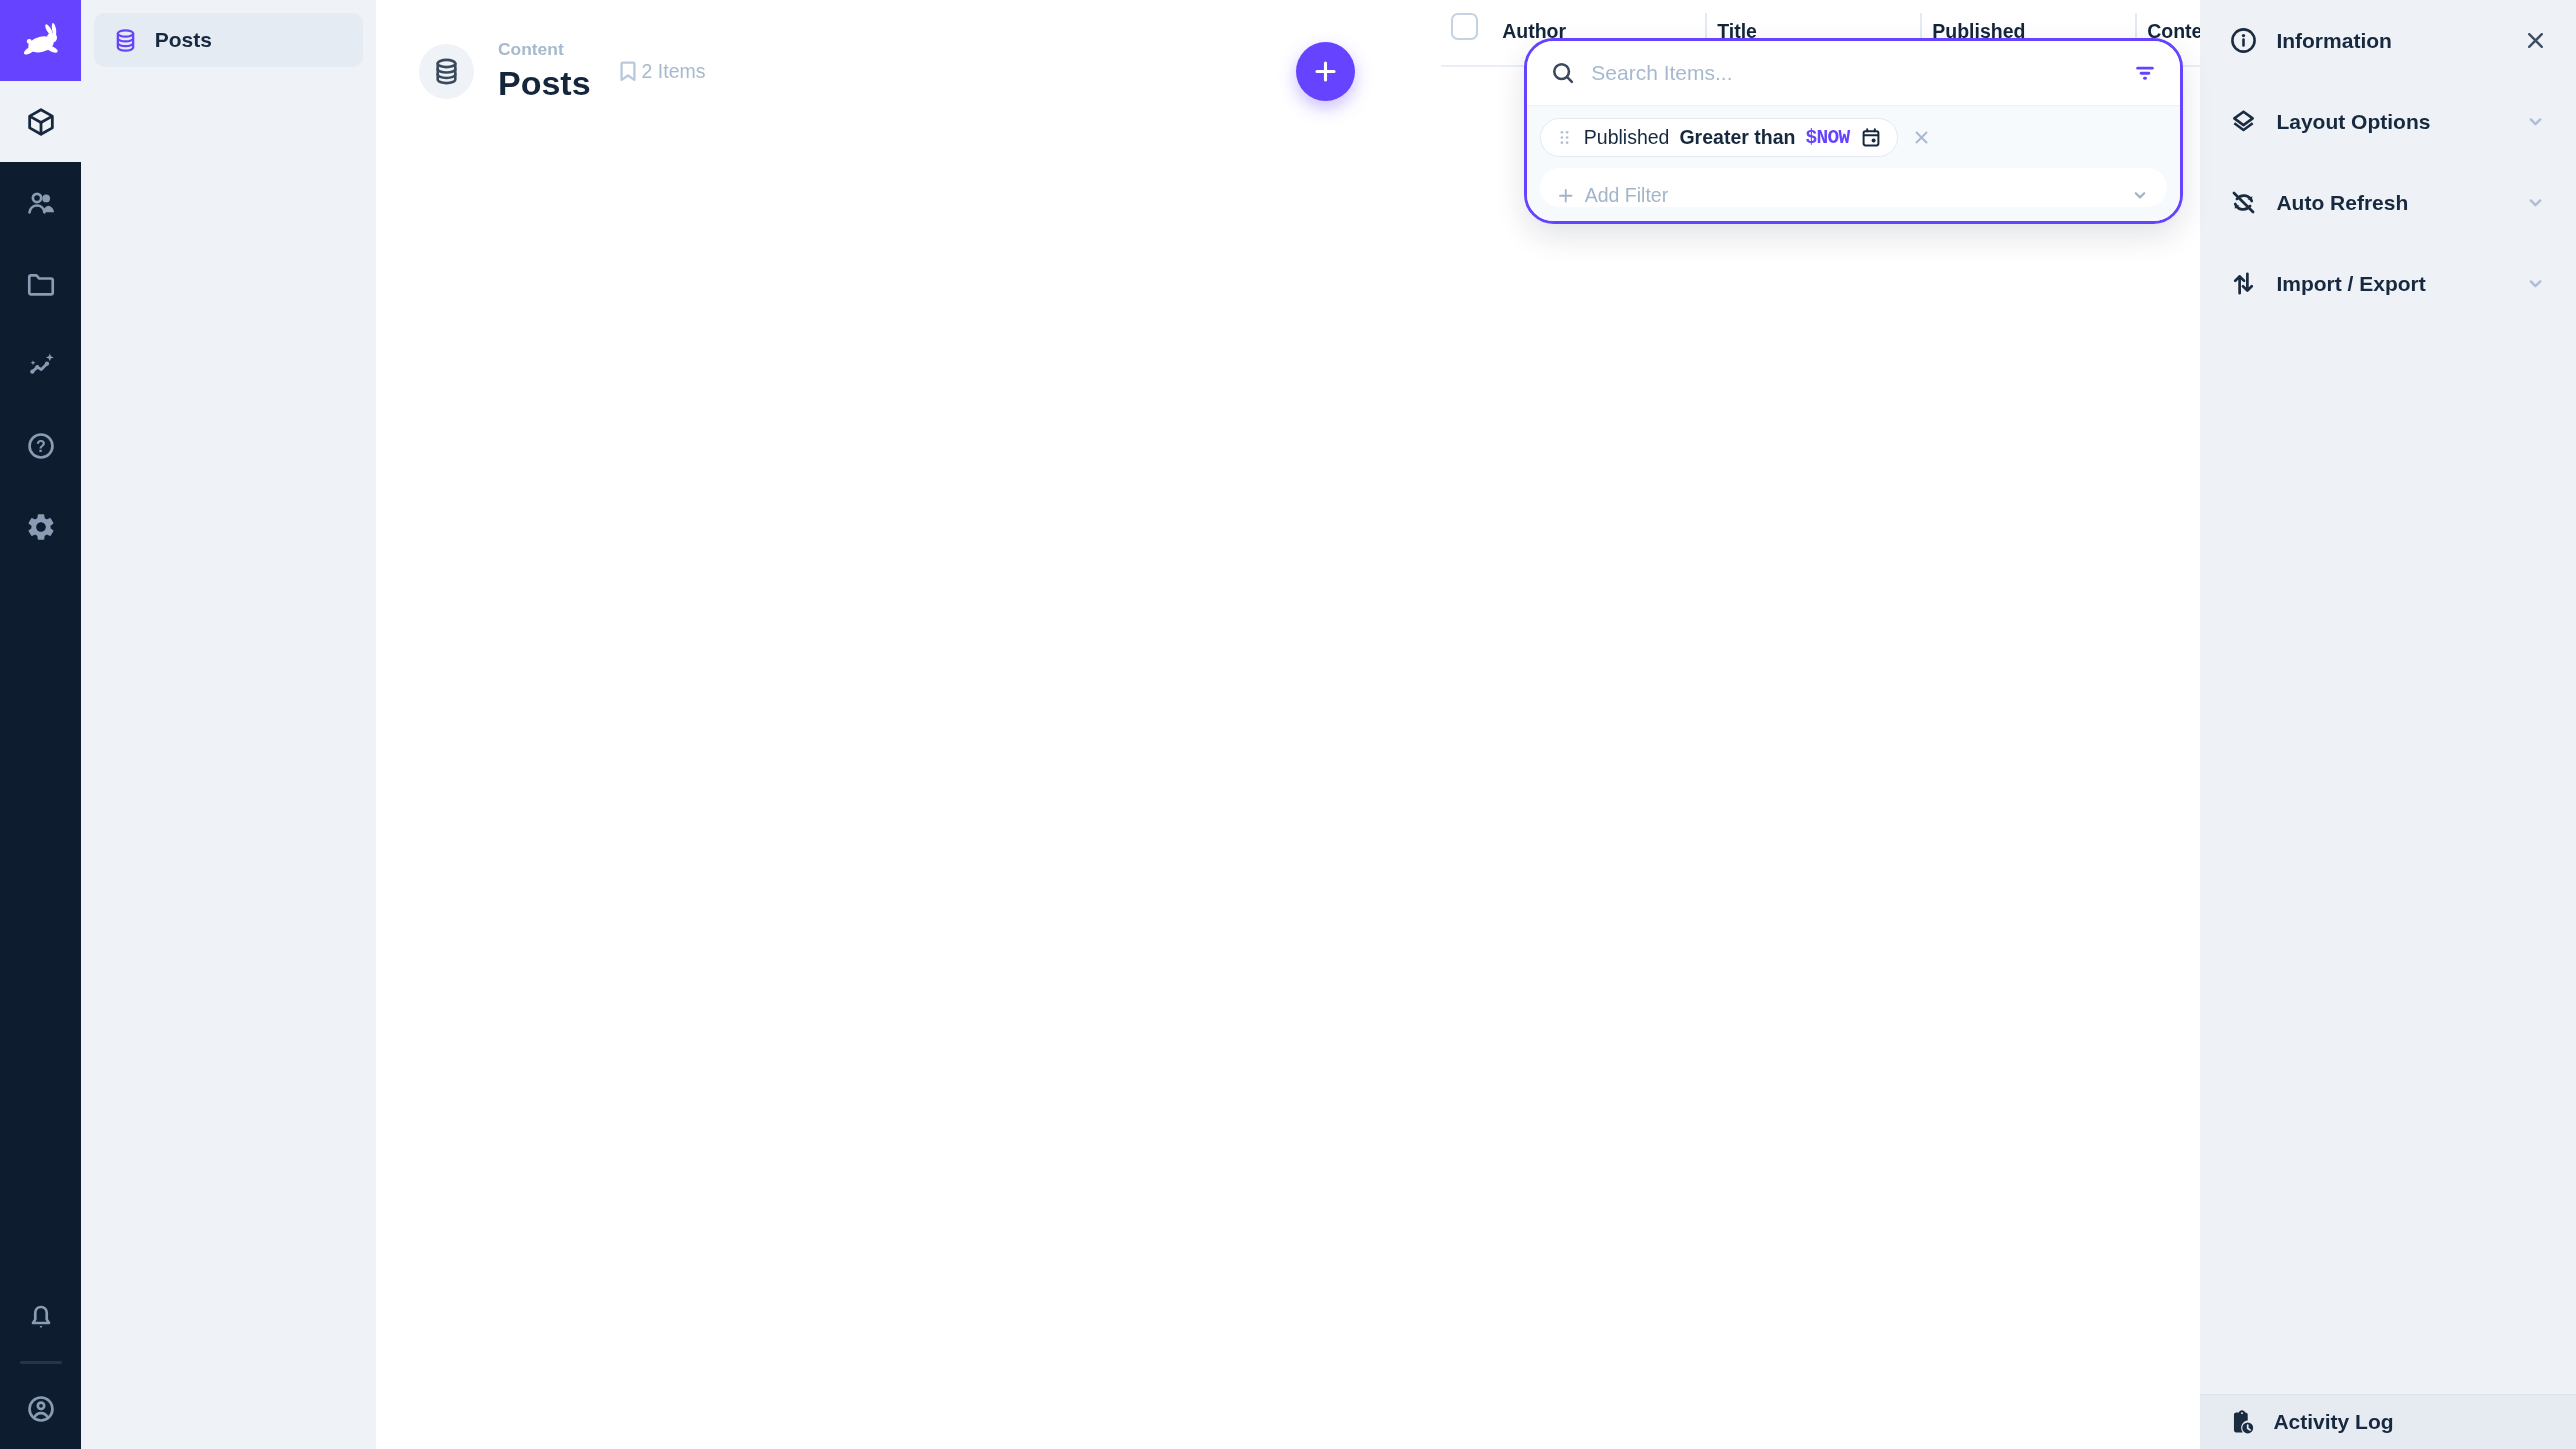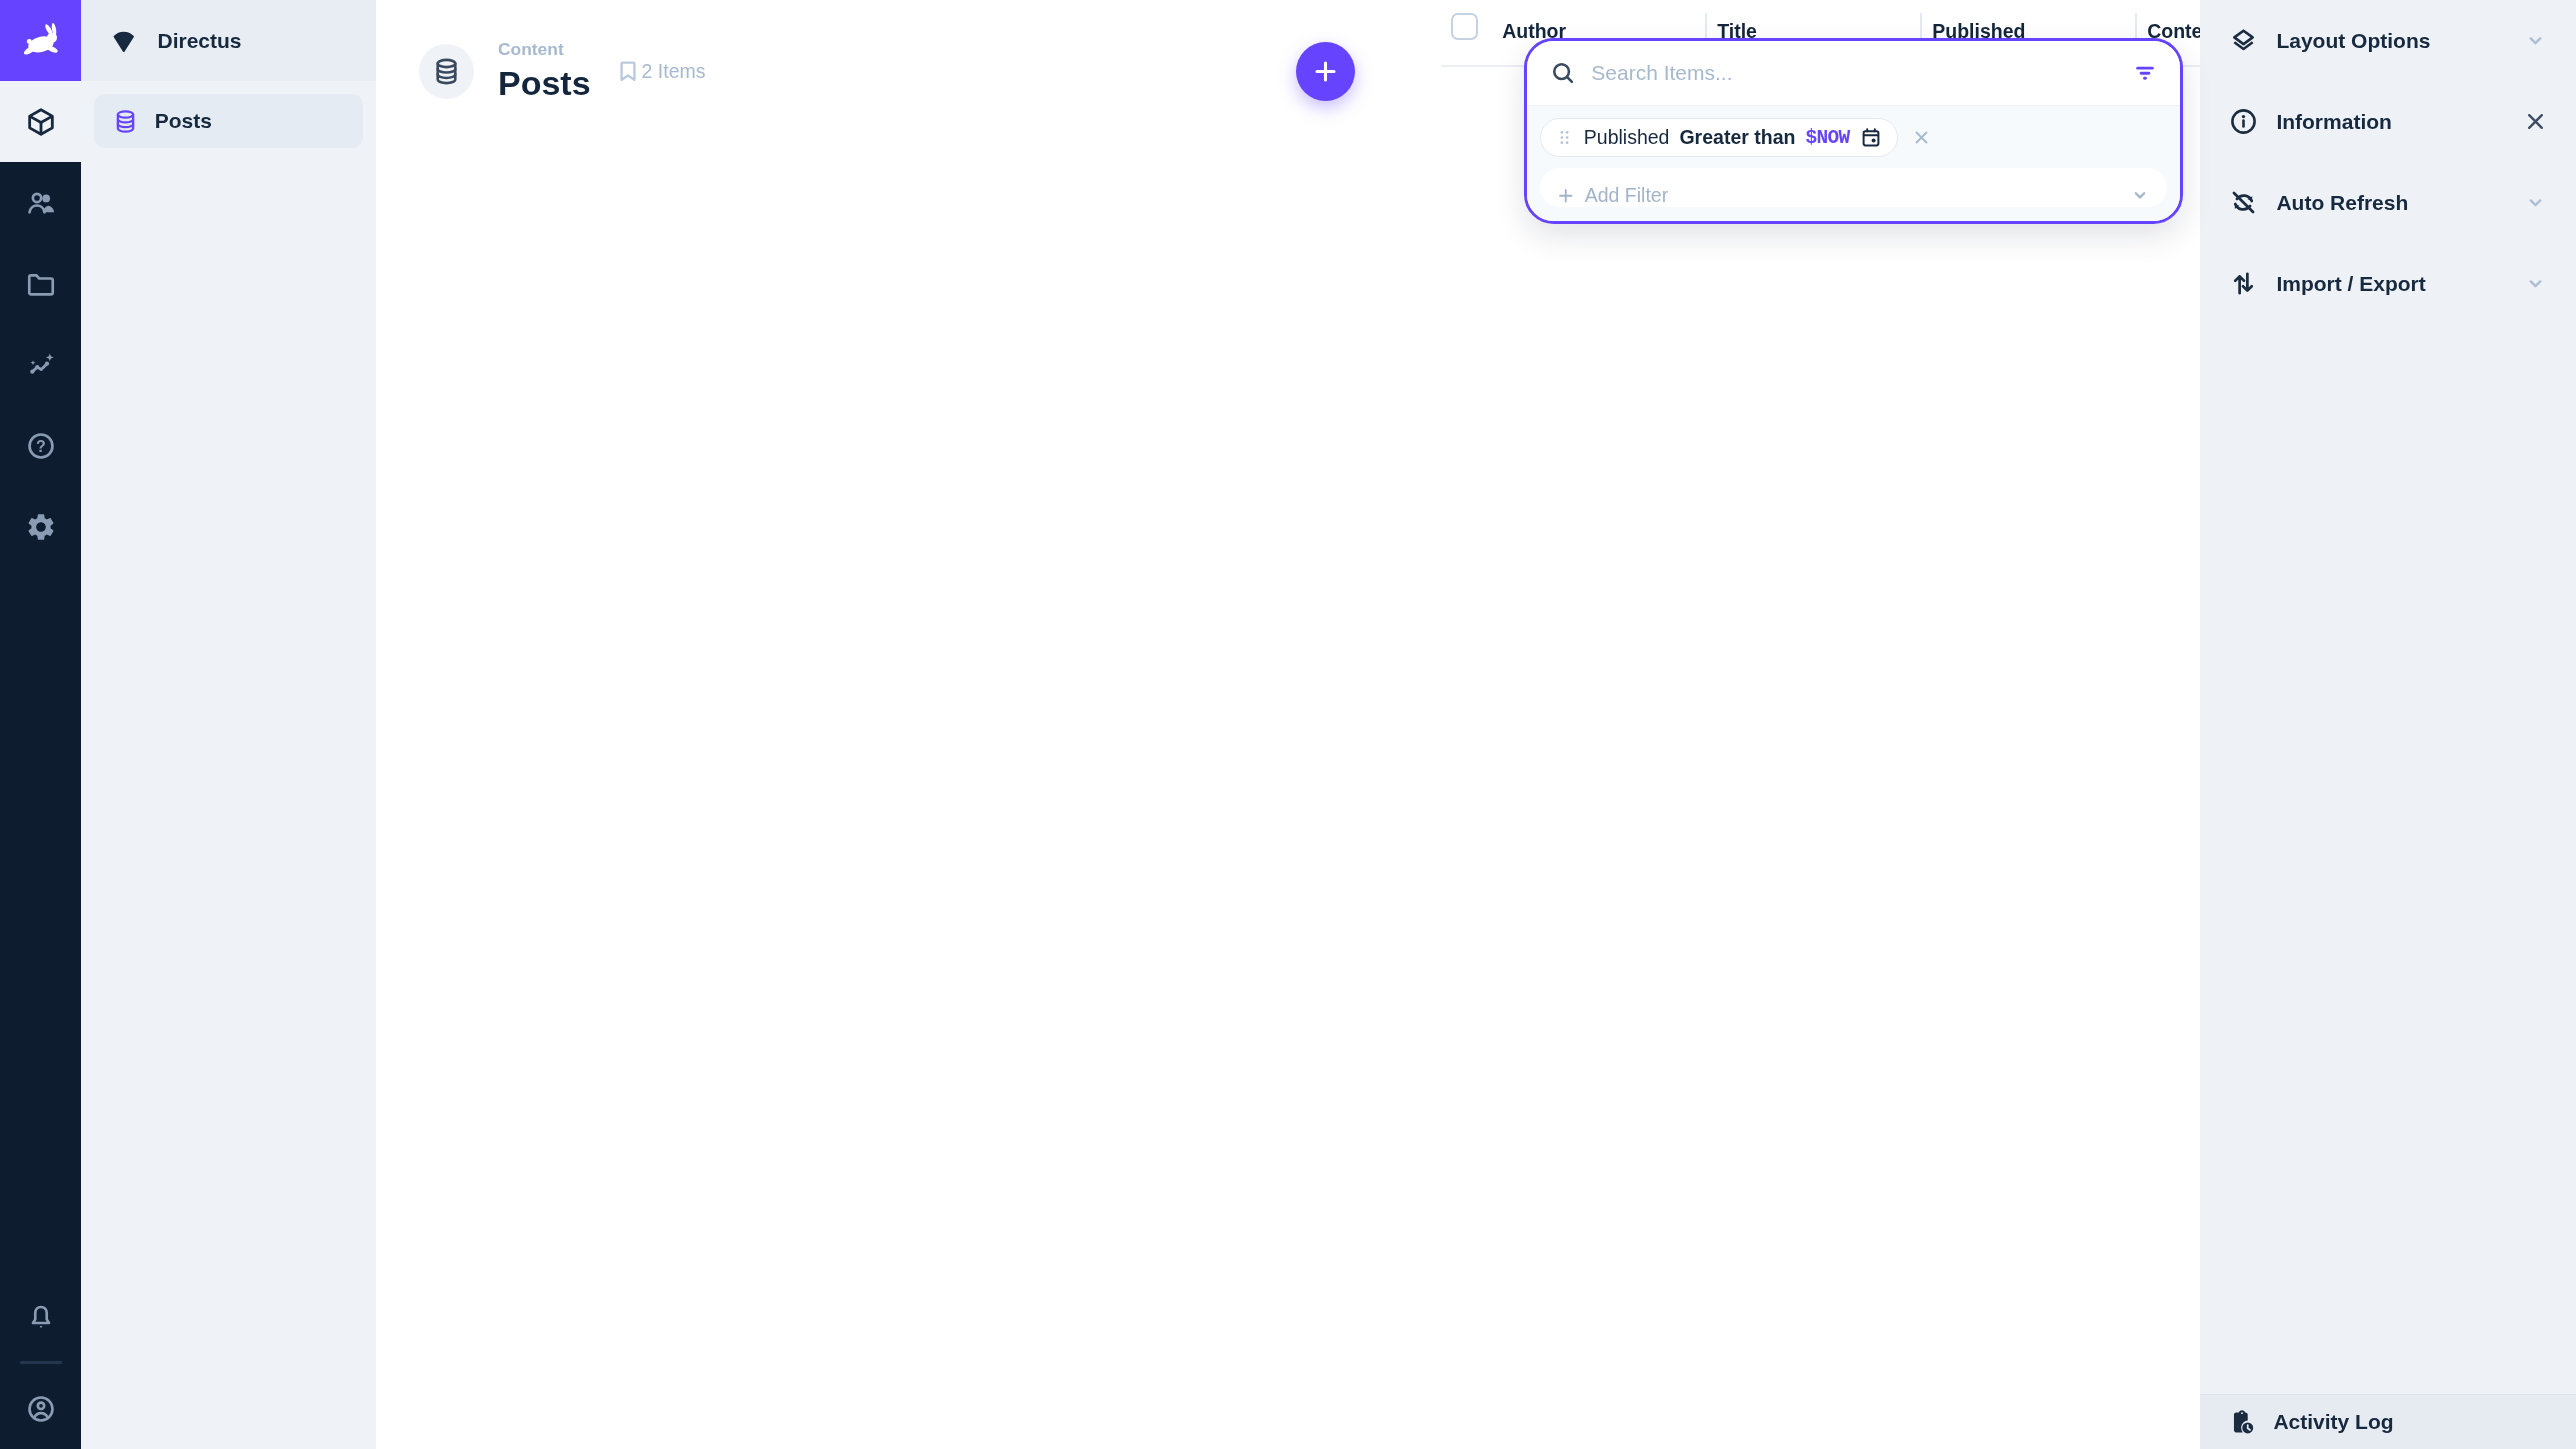--- a/index.html
+++ b/index.html
@@ -196,28 +196,20 @@
       <svg viewBox="0 0 24 24" fill="none" stroke="currentColor" stroke-width="2" stroke-linecap="round">
         <circle cx="12" cy="12" r="8.6"></circle>
         <circle cx="12" cy="9.6" r="2.4"></circle>
         <path d="M6.9 18.4c1.1-2.1 2.9-3.3 5.1-3.3s4 1.2 5.1 3.3"></path>
       </svg>
     </span>
   </button>
 </aside>
 
 <nav class="nav">
-  <div class="project">
-    <span>
-      <svg viewBox="0 0 24 24" fill="#16293E" stroke="#16293E" stroke-width="1.4" stroke-linejoin="round">
-        <path d="M12 20.5 4.4 8.6a10.4 10.4 0 0 1 15.2 0Z"></path>
-      </svg>
-    </span>
-    <span class="project-name">Directus</span>
-  </div>
   <div class="nav-items">
     <div class="nav-item active">
       <span>
         <svg viewBox="0 0 24 24" fill="none" stroke="#6644FF" stroke-width="2" stroke-linecap="round">
           <ellipse cx="12" cy="5.8" rx="6.8" ry="2.8"></ellipse>
           <path d="M5.2 5.8v12.4c0 1.55 3.05 2.8 6.8 2.8s6.8-1.25 6.8-2.8V5.8"></path>
           <path d="M5.2 10c0 1.55 3.05 2.8 6.8 2.8s6.8-1.25 6.8-2.8"></path>
           <path d="M5.2 14.2c0 1.55 3.05 2.8 6.8 2.8s6.8-1.25 6.8-2.8"></path>
         </svg>
       </span>
@@ -338,45 +330,45 @@
         <svg viewBox="0 0 24 24" fill="none" stroke="currentColor" stroke-width="2.2" stroke-linecap="round" stroke-linejoin="round">
           <path d="M7.8 10.2 12 14.4l4.2-4.2"></path>
         </svg>
       </span>
     </div>
   </div>
 </div>
 
 <aside class="sidebar">
   <div class="sb-row">
-    <svg class="lead" viewBox="0 0 24 24" fill="none" stroke="currentColor" stroke-width="2" stroke-linejoin="round">
-      <path d="M12 4.4 4.9 9.6 12 14.8l7.1-5.2Z"></path>
-      <path d="M4.9 13.4 12 18.6l7.1-5.2"></path>
-    </svg>
-    <span class="sb-label">Layout Options</span>
-    <span class="sb-trail chev">
-      <svg viewBox="0 0 24 24" fill="none" stroke="currentColor" stroke-width="2.2" stroke-linecap="round" stroke-linejoin="round">
-        <path d="M7.8 10.2 12 14.4l4.2-4.2"></path>
-      </svg>
-    </span>
-  </div>
-
-  <div class="sb-row">
     <svg class="lead" viewBox="0 0 24 24" fill="none" stroke="currentColor" stroke-width="2" stroke-linecap="round">
       <circle cx="12" cy="12" r="8.6"></circle>
       <path d="M12 11.2v4.6"></path>
       <circle cx="12" cy="8.2" r="1.3" fill="currentColor" stroke="none"></circle>
     </svg>
     <span class="sb-label">Information</span>
     <span class="sb-trail x">
       <span>
         <svg viewBox="0 0 24 24" fill="none" stroke="currentColor" stroke-width="2.1" stroke-linecap="round">
           <path d="M6.4 6.4l11.2 11.2M17.6 6.4 6.4 17.6"></path>
         </svg>
       </span>
+    </span>
+  </div>
+
+  <div class="sb-row">
+    <svg class="lead" viewBox="0 0 24 24" fill="none" stroke="currentColor" stroke-width="2" stroke-linejoin="round">
+      <path d="M12 4.4 4.9 9.6 12 14.8l7.1-5.2Z"></path>
+      <path d="M4.9 13.4 12 18.6l7.1-5.2"></path>
+    </svg>
+    <span class="sb-label">Layout Options</span>
+    <span class="sb-trail chev">
+      <svg viewBox="0 0 24 24" fill="none" stroke="currentColor" stroke-width="2.2" stroke-linecap="round" stroke-linejoin="round">
+        <path d="M7.8 10.2 12 14.4l4.2-4.2"></path>
+      </svg>
     </span>
   </div>
 
   <div class="sb-row">
     <svg class="lead" viewBox="0 0 24 24" fill="none" stroke="currentColor" stroke-width="2.1" stroke-linecap="round">
       <path d="M6.9 9.3a6.6 6.6 0 0 1 11.5 1.6"></path>
       <path d="M18.8 7.1l-.3 4-3.5-1.8Z" fill="currentColor" stroke="none"></path>
       <path d="M17.1 14.7a6.6 6.6 0 0 1-11.5-1.6"></path>
       <path d="M5.2 16.9l.3-4 3.5 1.8Z" fill="currentColor" stroke="none"></path>
       <path d="M4.6 4.6l14.8 14.8"></path>

